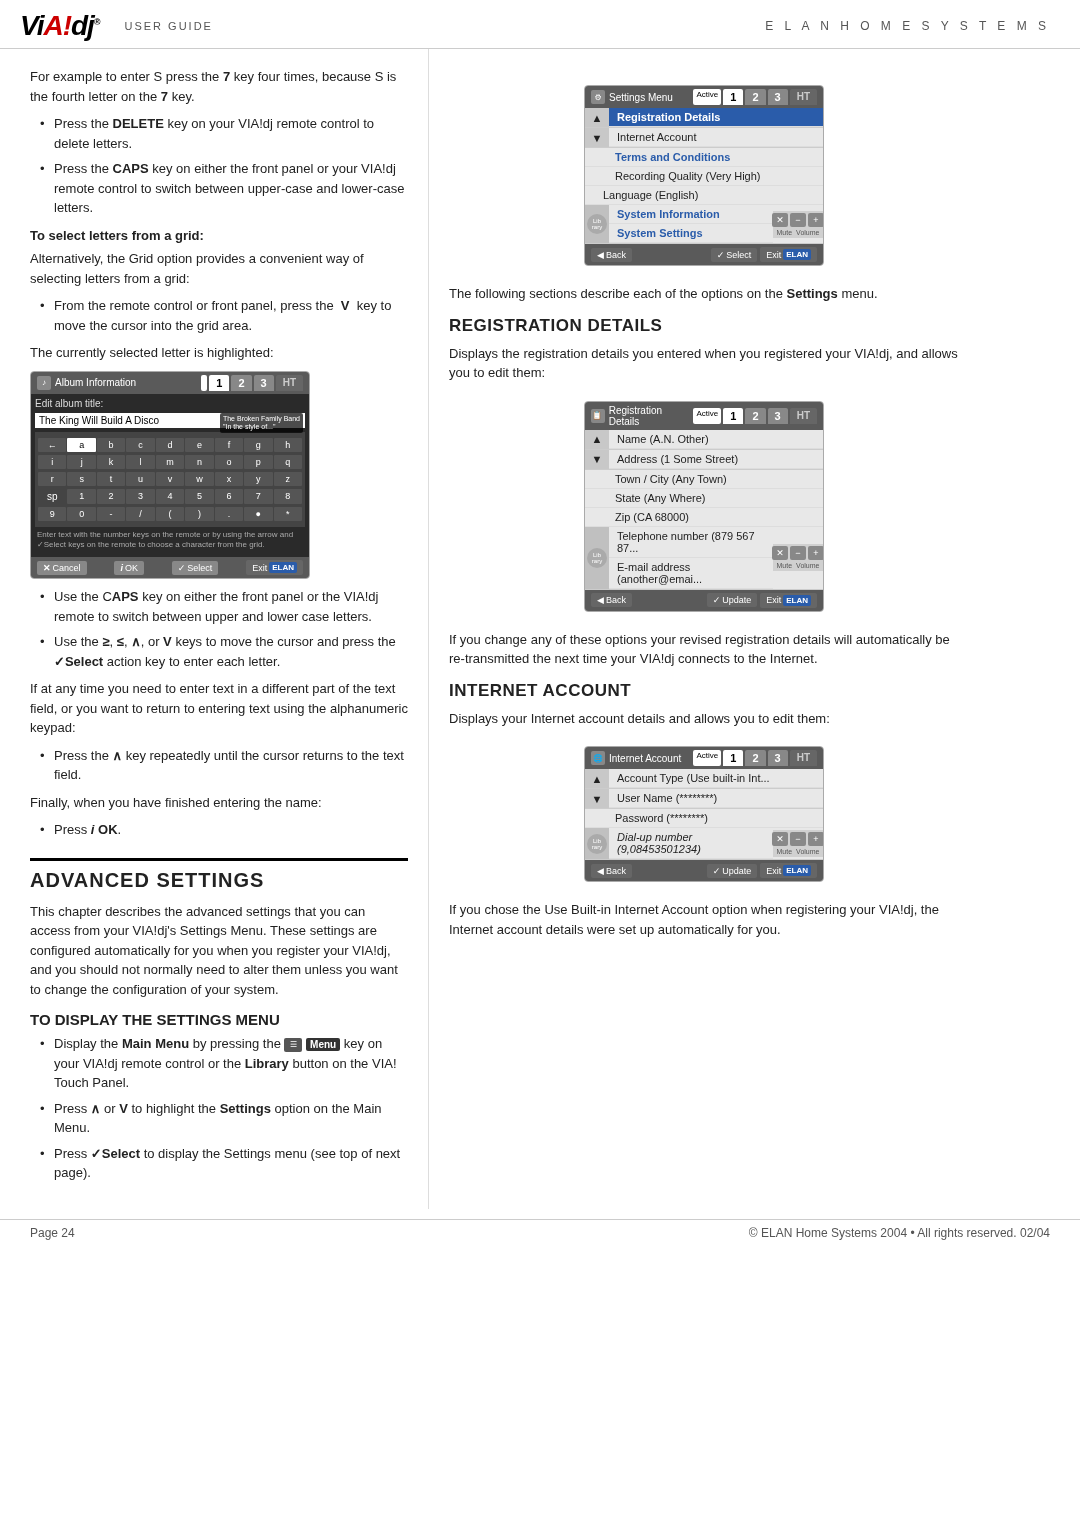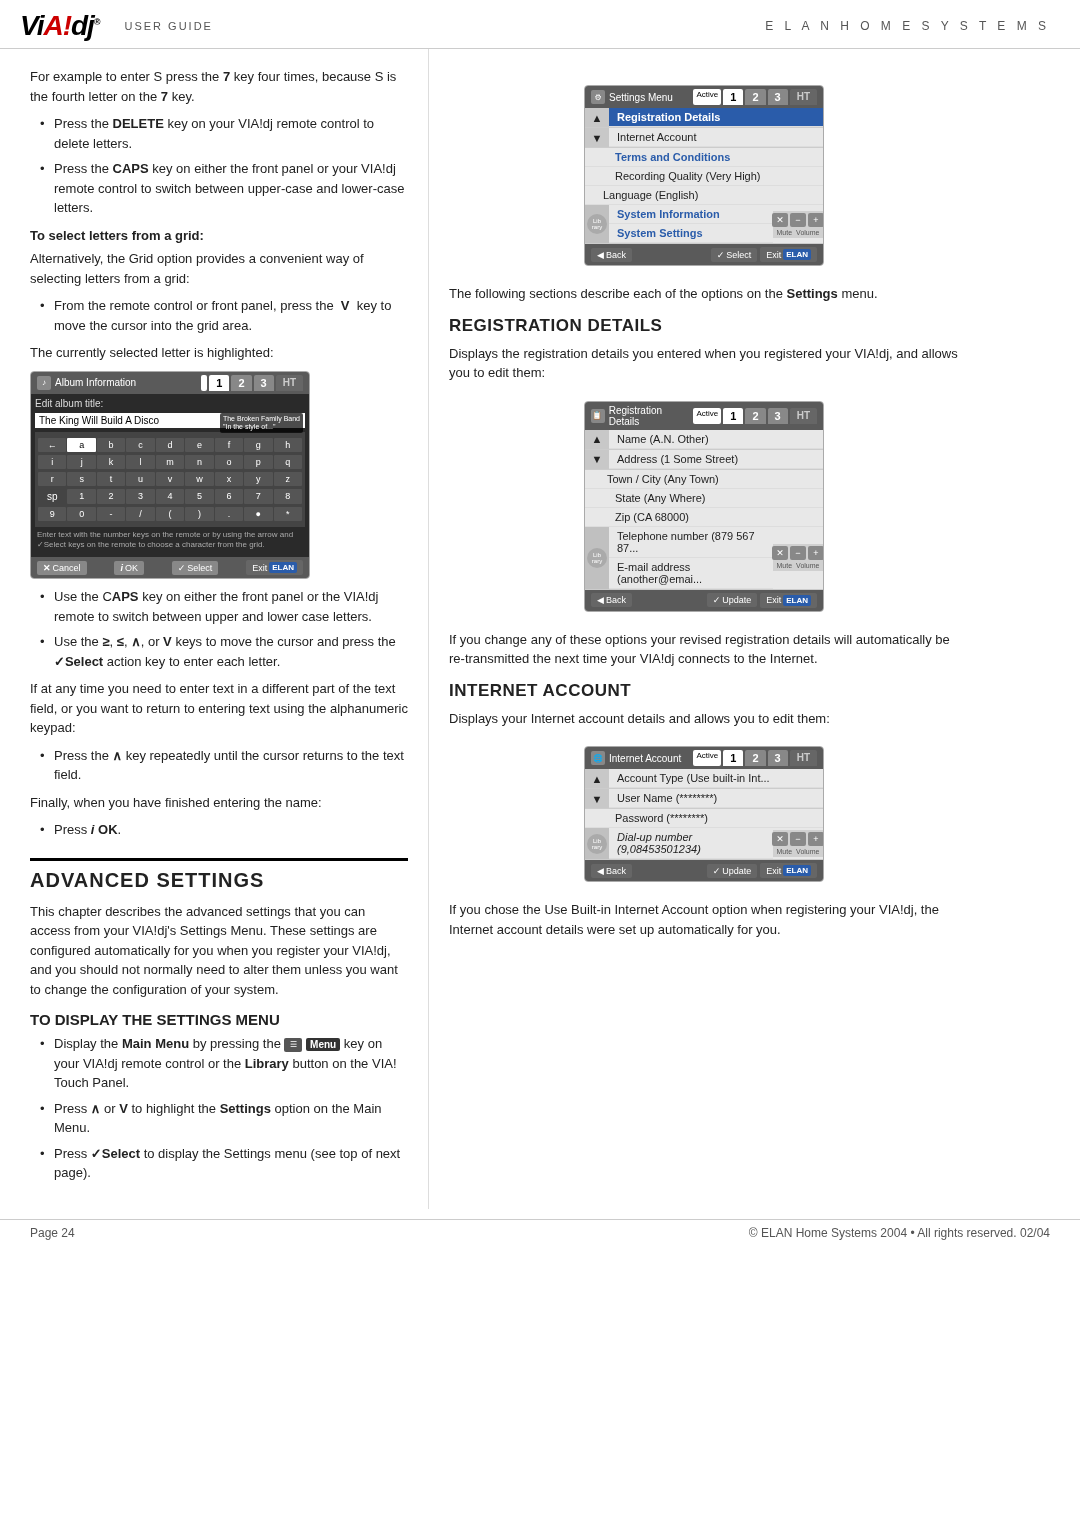--- a/index.html
+++ b/index.html
@@ -589,21 +589,21 @@
         <div class="ui-with-side">
           <div class="ui-main-area">
             <div class="ui-menu-row">
               <div class="ui-arrow-col">▲</div>
               <div class="ui-menu-item" style="flex:1;">Name (A.N. Other)</div>
             </div>
             <div class="ui-menu-row">
               <div class="ui-arrow-col">▼</div>
               <div class="ui-menu-item" style="flex:1;">Address (1 Some Street)</div>
             </div>
-            <div class="ui-menu-item" style="padding-left:22px;">Town / City (Any Town)</div>
+            <div class="ui-menu-item" style="padding-left:30px;">Town / City (Any Town)</div>
             <div class="ui-menu-item" style="padding-left:30px;">State (Any Where)</div>
             <div class="ui-menu-item" style="padding-left:30px;">Zip (CA 68000)</div>
             <div class="ui-menu-row">
               <div class="ui-arrow-col" style="background:#c0c0c0;">
                 <div class="ui-library-btn" style="width:20px;height:20px;font-size:6px;">Lib<br>rary</div>
               </div>
               <div style="flex:1;">
                 <div class="ui-menu-item">Telephone number (879 567 87...</div>
                 <div class="ui-menu-item">E-mail address (another@emai...</div>
               </div>

